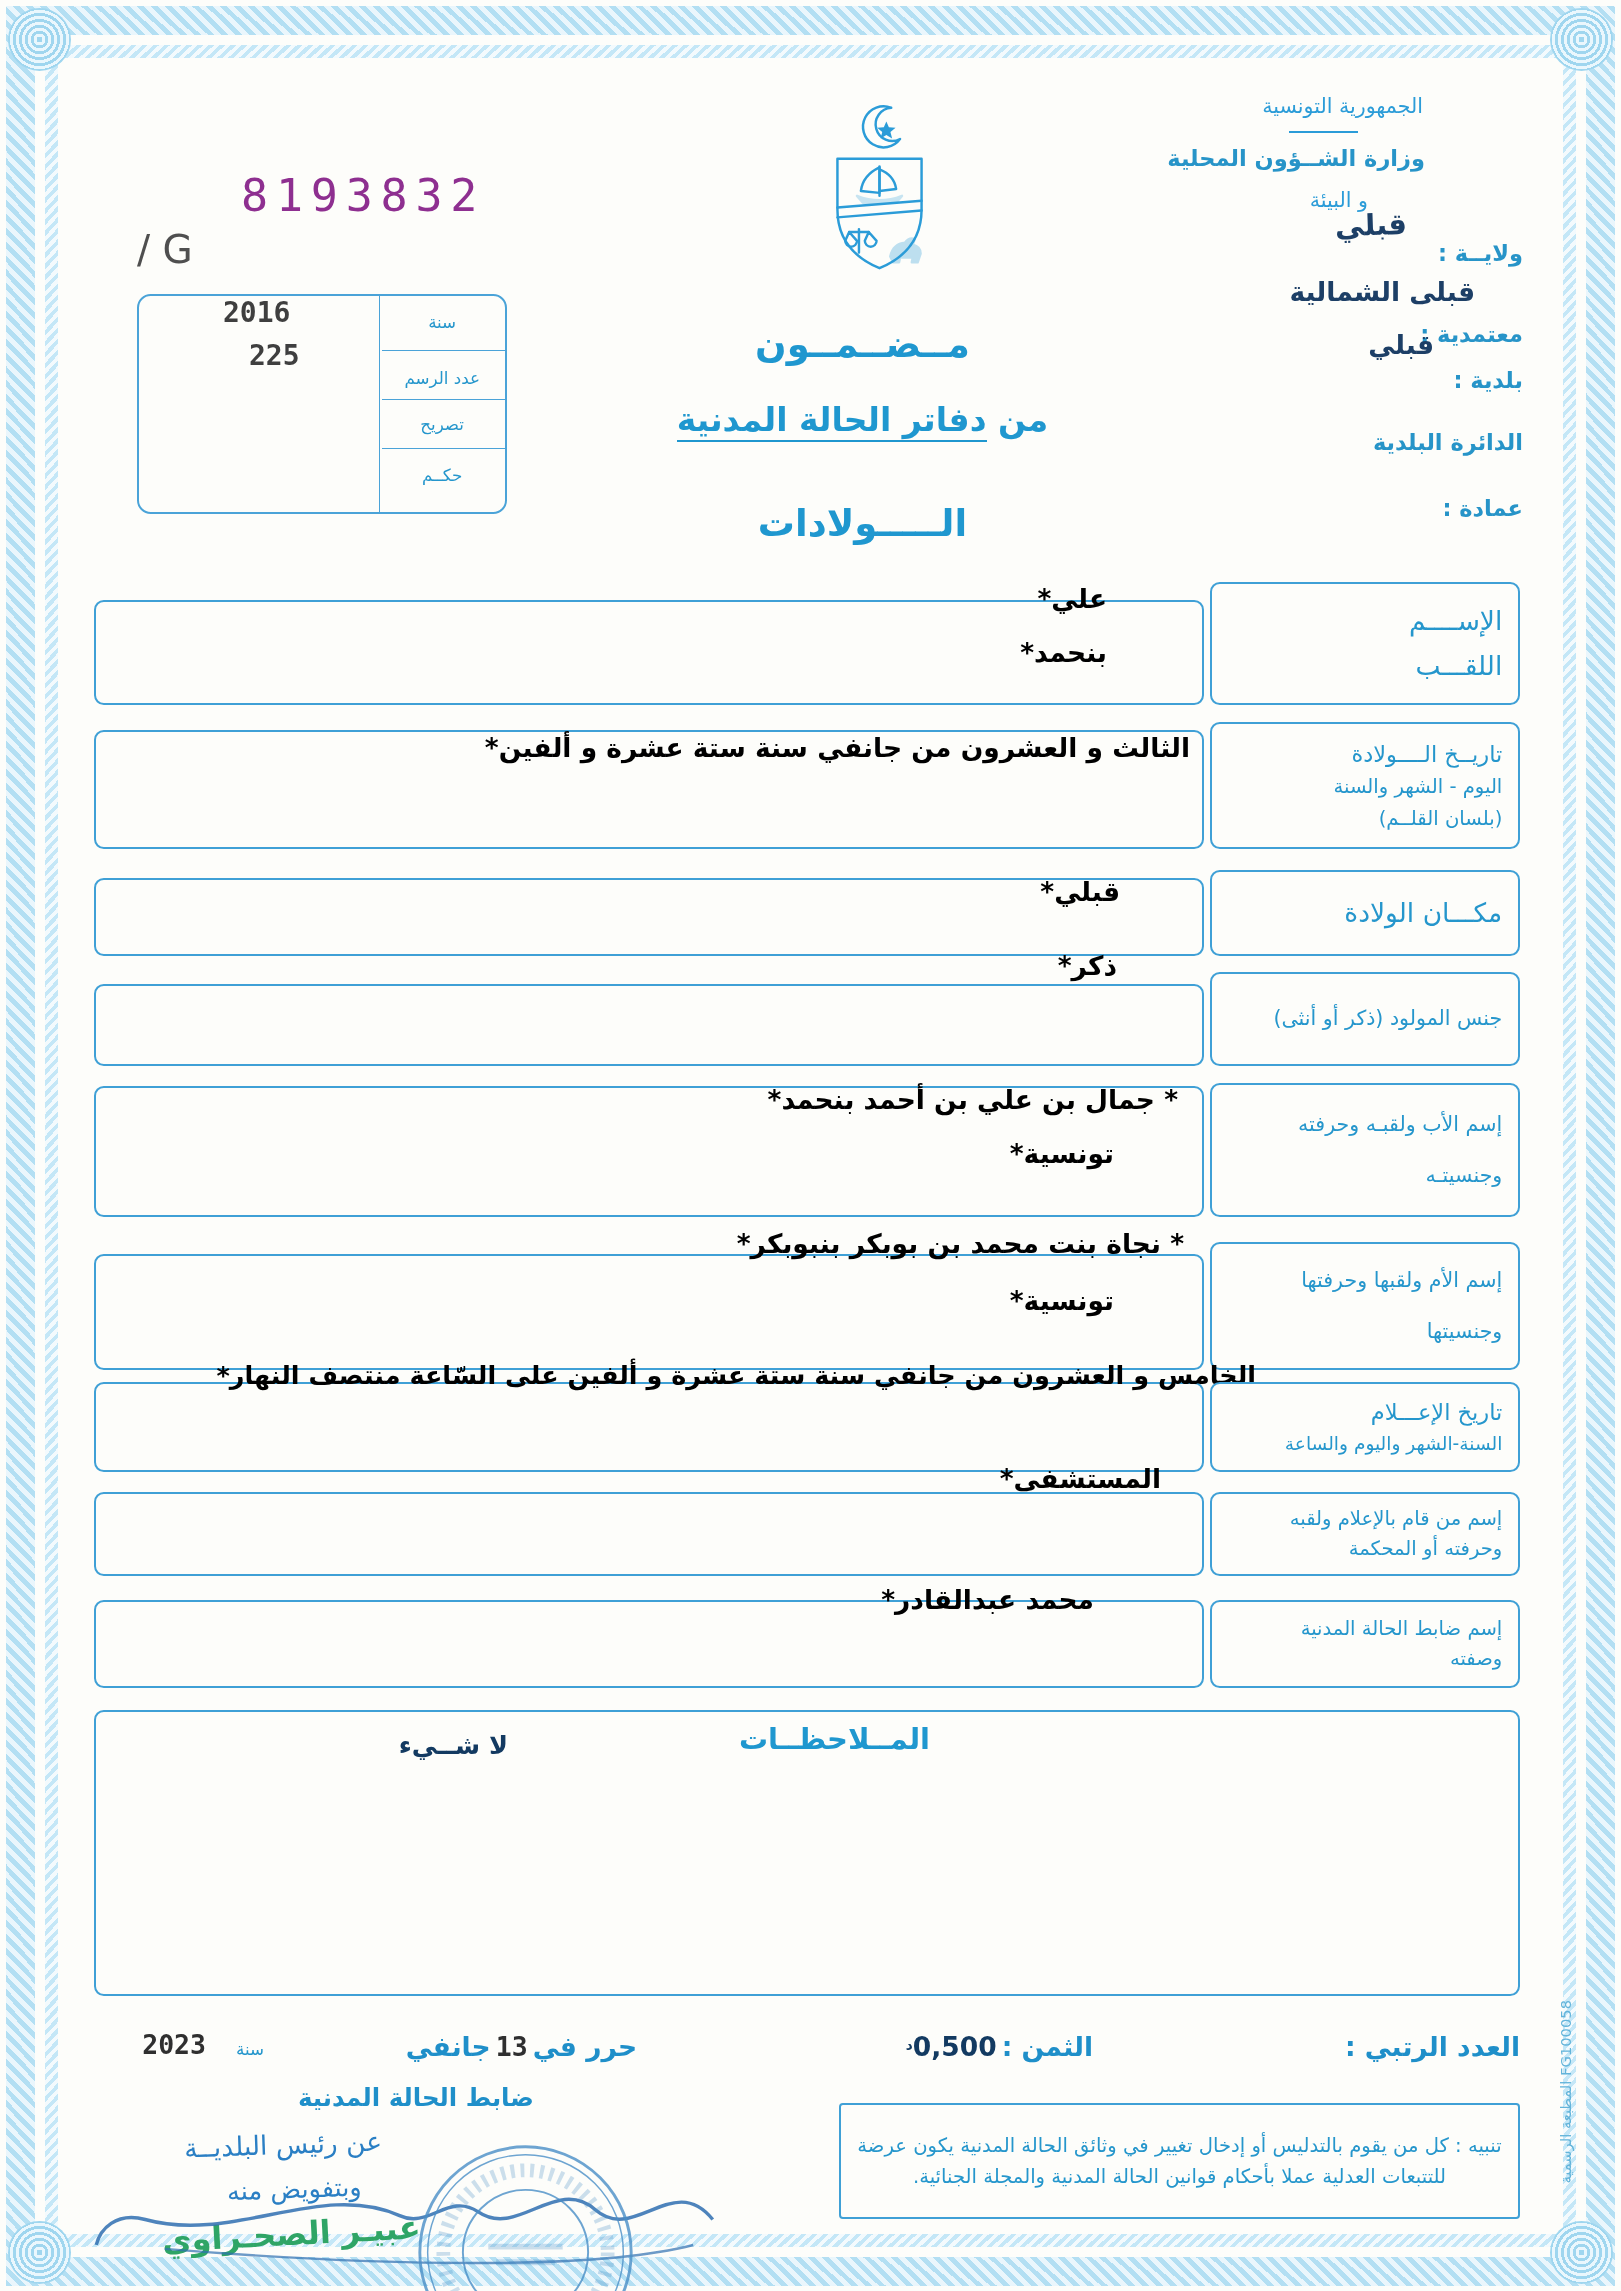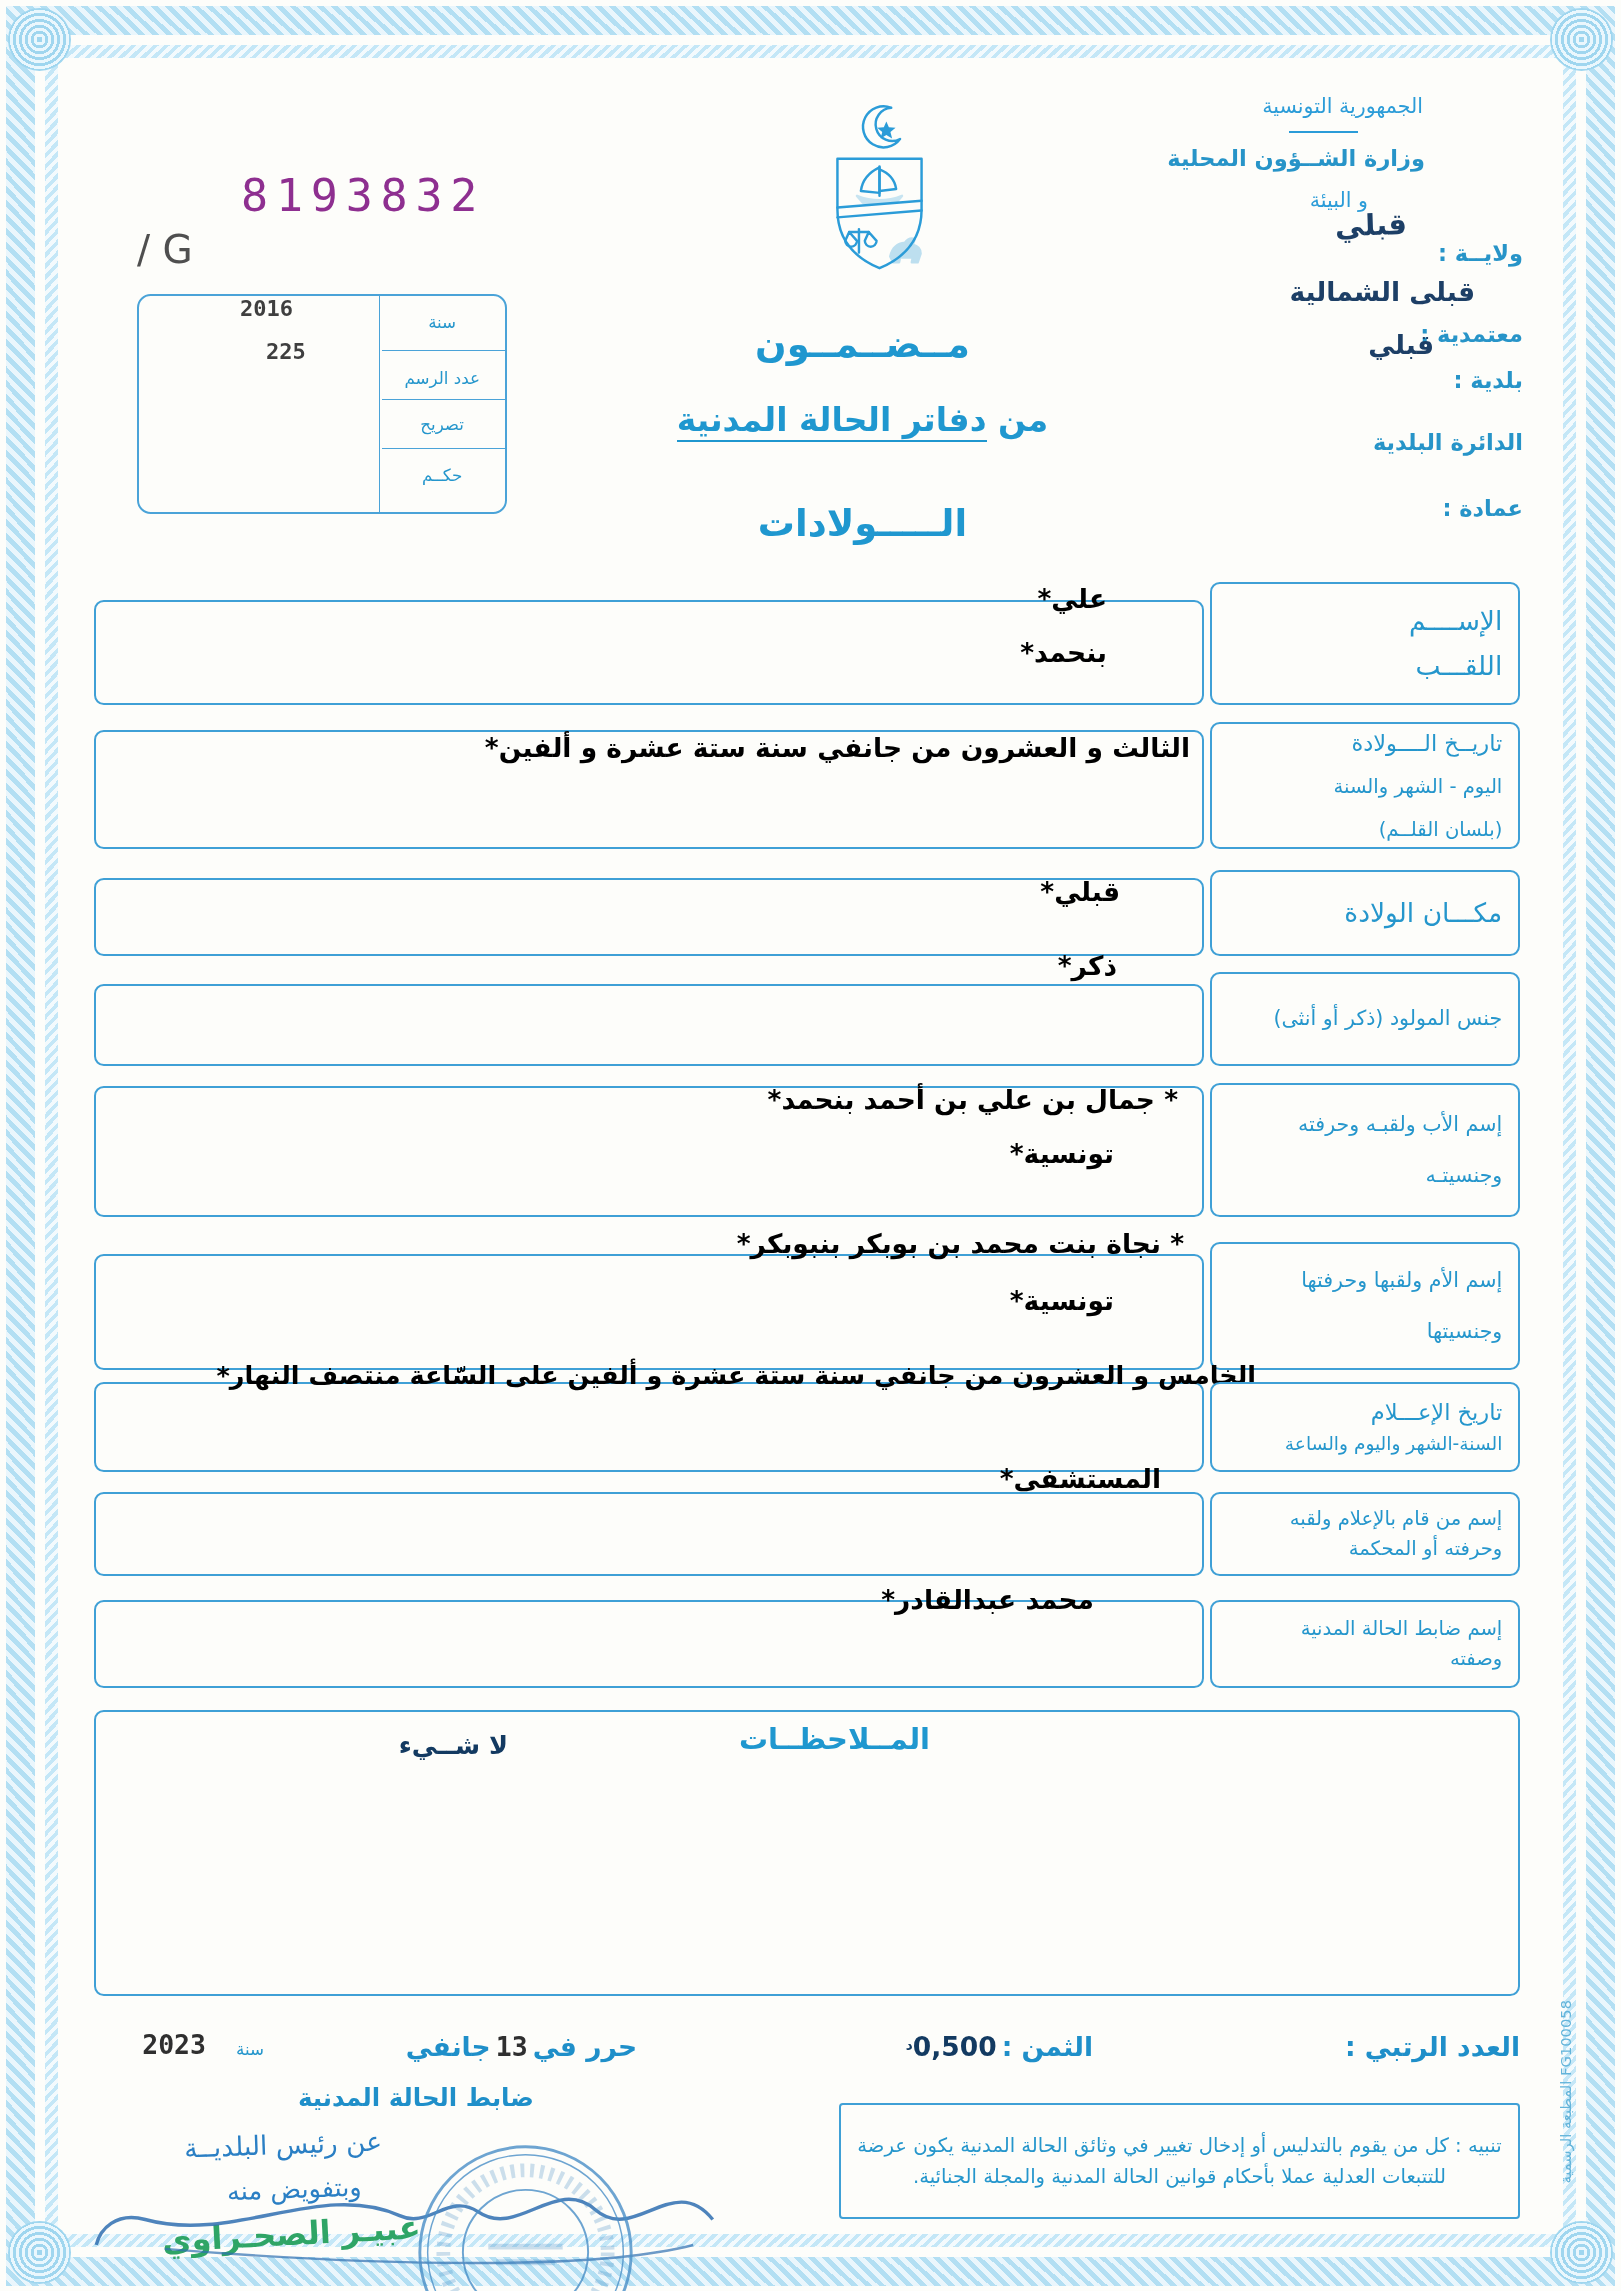--- a/index.html
+++ b/index.html
@@ -38,21 +38,21 @@
 
   .title-line { left:588px; width:549px; text-align:center; color:#1f97cf; font-weight:bold; white-space:nowrap; }
   .underlined { border-bottom:2.5px solid #1f97cf; padding-bottom:1px; }
 
   
   .regbox { left:137px; top:294px; width:366px; height:216px;
     border:2px solid #4aa3d8; border-radius:13.7px; }
   .regbox .vline { position:absolute; left:240px; top:0; bottom:0; border-left:1.5px solid #4aa3d8; }
   .regbox .rline { position:absolute; right:0; width:123px; border-top:1.5px solid #4aa3d8; }
   .rb-label { position:absolute; right:5.9px; width:114px; text-align:center; font-size:16.7px; color:#2596cc; }
-  .rb-val { position:absolute; font-weight:bold; font-size:22px; color:#3f3f3f; font-family:"DejaVu Sans Mono",monospace;margin-left:17px; }
+  .rb-val { position:absolute; font-weight:bold; font-size:28px; color:#3f3f3f; font-family:"DejaVu Sans Mono",monospace; }
 
   
   .frow { position:absolute; left:0; right:0; }
   .lbox { position:absolute; right:101px; width:310px; top:0; bottom:0;
     border:2px solid #3fa0d6; border-radius:9.8px; box-sizing:border-box;
     display:flex; flex-direction:column; justify-content:center; gap:11.8px;
     padding:5.9px 15.7px 5.9px 7.8px; color:#2596cc; text-align:right; }
   .lline { font-size:19.6px; line-height:1.25; }
   .lline.big { font-size:26.5px; }
   .lline.med { font-size:22.5px; }
@@ -152,21 +152,21 @@
     <div class="fval" style="top:55px;right:514px">بنحمد*</div>
     <div class="lbox">
       <div class="lline big">الإســــم</div>
       <div class="lline big">اللقـــب</div>
     </div>
   </div>
 
   <div class="frow" style="top:722px;height:127px">
     <div class="vbox" style="top:7.8px"></div>
     <div class="fval" style="top:9.8px;right:431px">الثالث و العشرون من جانفي سنة ستة عشرة و ألفين*</div>
-    <div class="lbox" style="gap:18px">
+    <div class="lbox" style="gap:7px">
       <div class="lline med">تاريــخ الــــولادة</div>
       <div class="lline">اليوم - الشهر والسنة</div>
       <div class="lline">(بلسان القلــم)</div>
     </div>
   </div>
 
   <div class="frow" style="top:870px;height:86px">
     <div class="vbox" style="top:7.8px"></div>
     <div class="fval" style="top:5.9px;right:501px">قبلي*</div>
     <div class="lbox">

